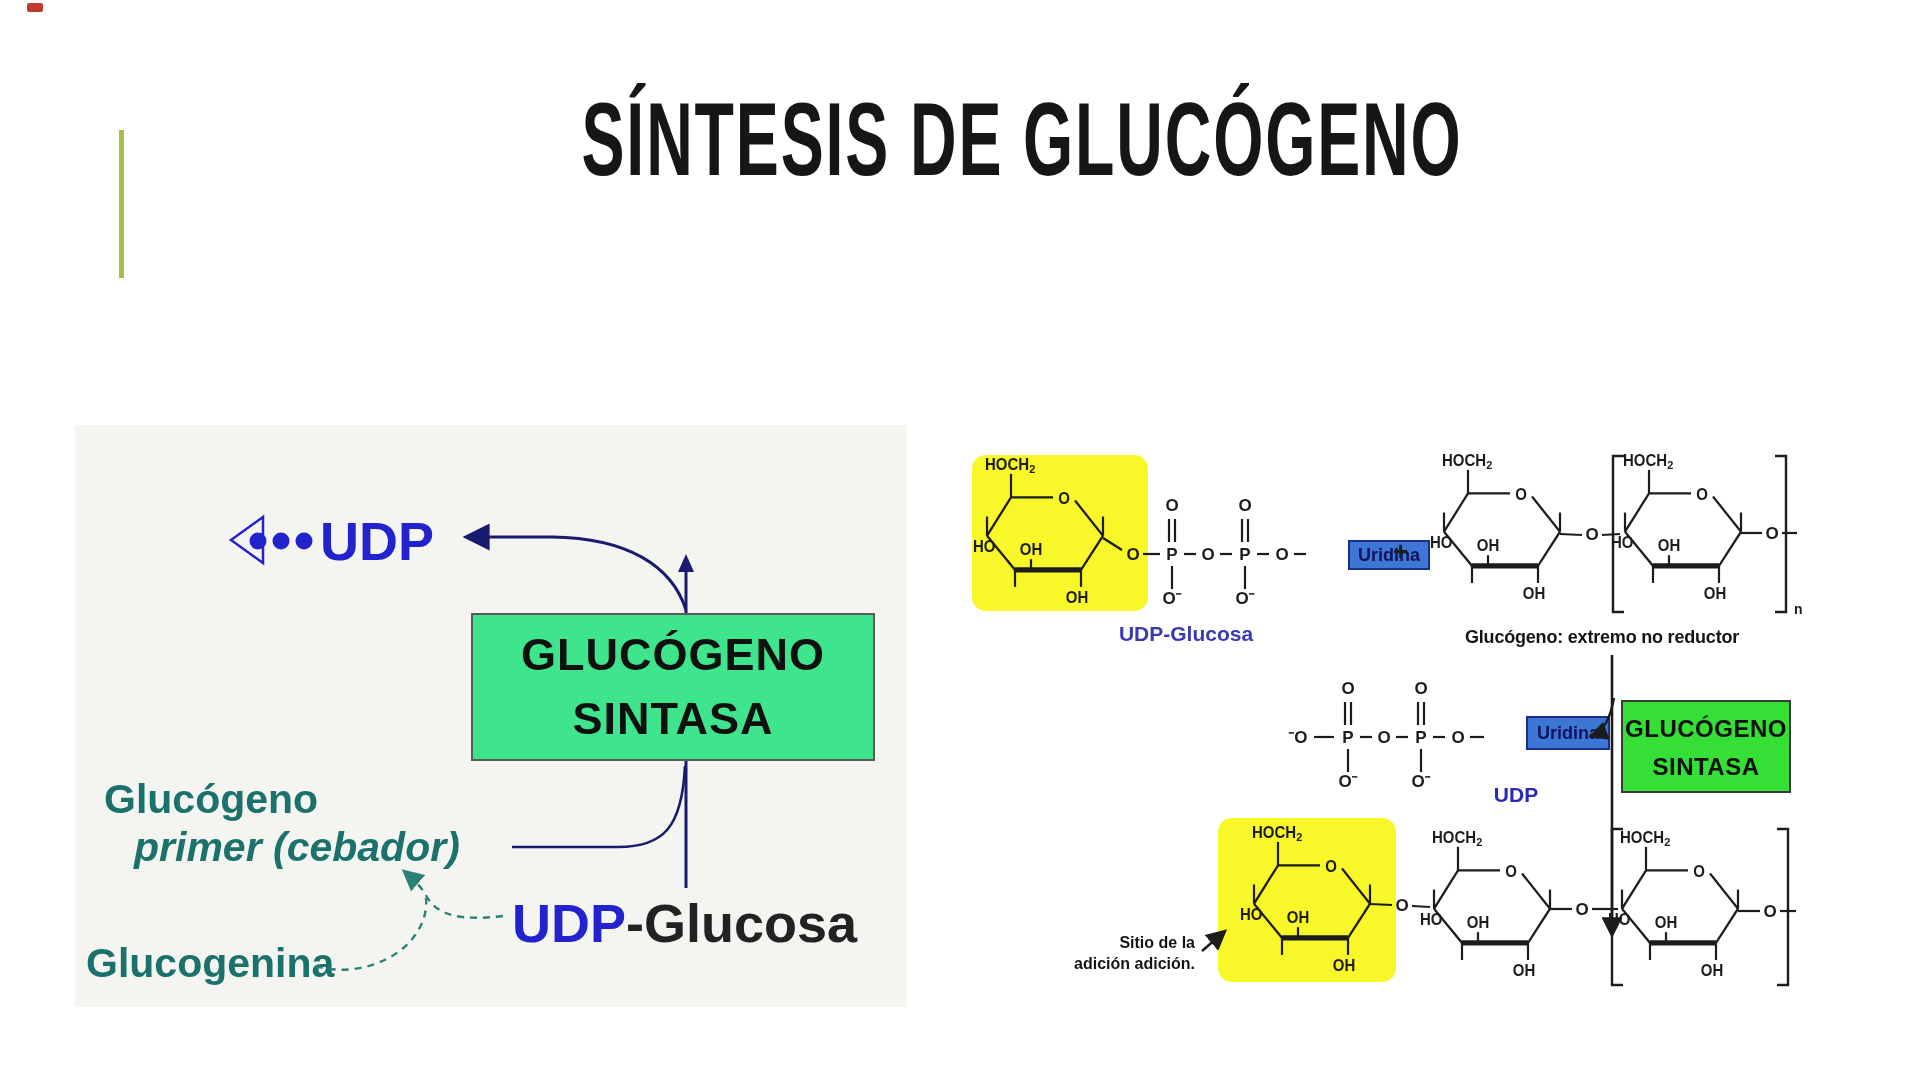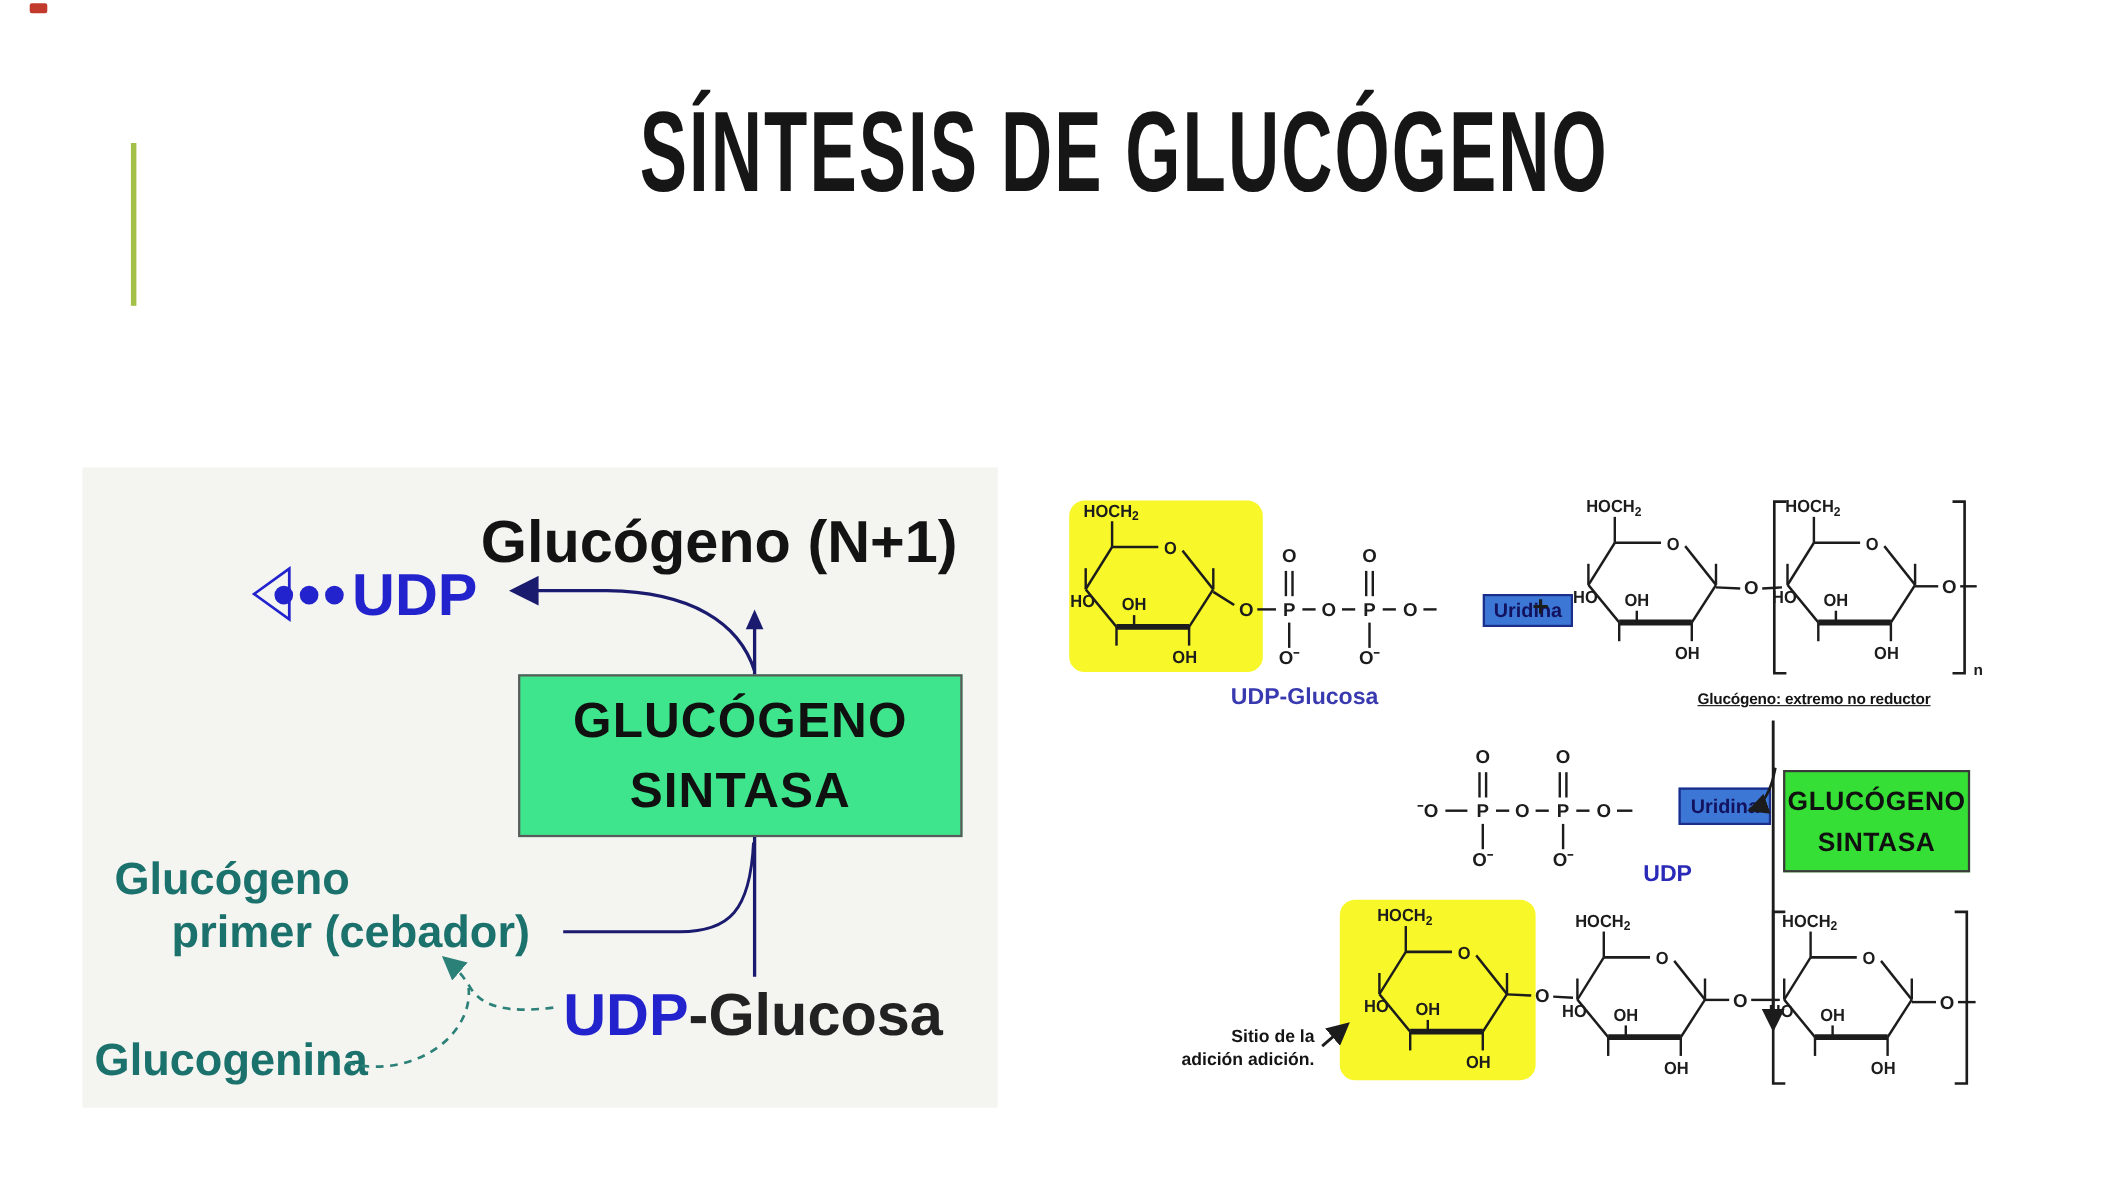--- a/index.html
+++ b/index.html
@@ -16,39 +16,39 @@
 
   
   #left-panel{left:75px;top:425px;width:832px;height:582px;background:var(--panel);}
   #lg-product{left:437px;top:462px;font-size:54px;font-weight:700;color:#131313;white-space:nowrap;}
   #lg-udp{left:320px;top:510px;font-size:54px;font-weight:700;color:var(--blue);}
   #lg-enzyme{left:471px;top:613px;width:404px;height:148px;background:var(--enzyme-left-bg);
              border:2px solid #5a5a5a;box-sizing:border-box;text-align:center;padding-top:8px;}
   #lg-enzyme div{font-size:45px;font-weight:700;color:#101010;line-height:64px;letter-spacing:1px;}
   .teal{font-size:41px;font-weight:700;color:var(--teal);white-space:nowrap;}
   #lg-primer1{left:104px;top:776px;}
-  #lg-primer2{left:156px;top:824px;}
+  #lg-primer2{left:134px;top:824px;font-style:italic;}
   #lg-glucogenina{left:86px;top:940px;}
   #lg-substrate{left:512px;top:892px;font-size:54px;font-weight:700;white-space:nowrap;}
   #lg-substrate .u{color:var(--blue);} #lg-substrate .g{color:#222;margin-top:28px;}
 
   
   .ybox{background:var(--highlight-yellow);border-radius:14px;}
   #rd-yellow1{left:972px;top:455px;width:176px;height:156px;}
   #rd-yellow2{left:1218px;top:818px;width:178px;height:164px;}
   .uridina{background:var(--uridina-bg);border:2px solid #1b2f8a;box-sizing:border-box;
            display:flex;align-items:center;justify-content:center;
            font-size:18px;font-weight:700;color:var(--uridina-ink);margin-left:40px;}
   #rd-uridina1{left:1308px;top:540px;width:82px;height:30px;}
   #rd-uridina2{left:1486px;top:716px;width:84px;height:34px;}
   #rd-plus{left:1393px;top:536px;font-size:26px;font-weight:700;color:#1c1c1c;}
   #rd-udpglucosa{left:1110px;top:622px;width:152px;text-align:center;
                  font-size:21px;font-weight:700;color:var(--label-navy);}
-  #rd-glycogen-label{left:1465px;top:627px;width:290px;text-align:right;
-                     font-size:14px;font-weight:700;color:#141414;letter-spacing:-0.2px;text-decoration:underline;}
+  #rd-glycogen-label{left:1465px;top:627px;width:290px;text-align:left;
+                     font-size:18px;font-weight:700;color:#141414;letter-spacing:-0.2px;}
   #rd-udp2{left:1481px;top:783px;width:70px;text-align:center;
            font-size:21px;font-weight:700;color:#2a2ab8;}
   #rd-enzyme{left:1621px;top:700px;width:170px;height:93px;background:var(--enzyme-right-bg);
              border:2px solid #3a3a3a;box-sizing:border-box;text-align:center;padding-top:8px;}
   #rd-enzyme div{font-size:24px;font-weight:700;color:#101010;line-height:38px;letter-spacing:0.5px;}
   #rd-site{left:1055px;top:932px;width:140px;text-align:right;
            font-size:16px;font-weight:700;color:#141414;line-height:21px;}
 
   #overlay{left:0;top:0;}
 </style>
@@ -57,21 +57,20 @@
 
 <div id="slide">
 
   <div class="abs" id="corner-artifact"></div>
   <div class="abs" id="accent-bar"></div>
 
   <div class="abs" id="title">SÍNTESIS DE GLUCÓGENO</div>
 
 
   <div class="abs" id="left-panel"></div>
-  <div class="abs" id="lg-product">Glucógeno (N+1)</div>
   <div class="abs" id="lg-udp">UDP</div>
   <div class="abs" id="lg-enzyme">
     <div>GLUCÓGENO</div>
     <div>SINTASA</div>
   </div>
   <div class="abs teal" id="lg-primer1">Glucógeno</div>
   <div class="abs teal" id="lg-primer2">primer (cebador)</div>
   <div class="abs teal" id="lg-glucogenina">Glucogenina</div>
   <div class="abs" id="lg-substrate"><span class="u">UDP</span><span class="g">-Glucosa</span></div>
 

